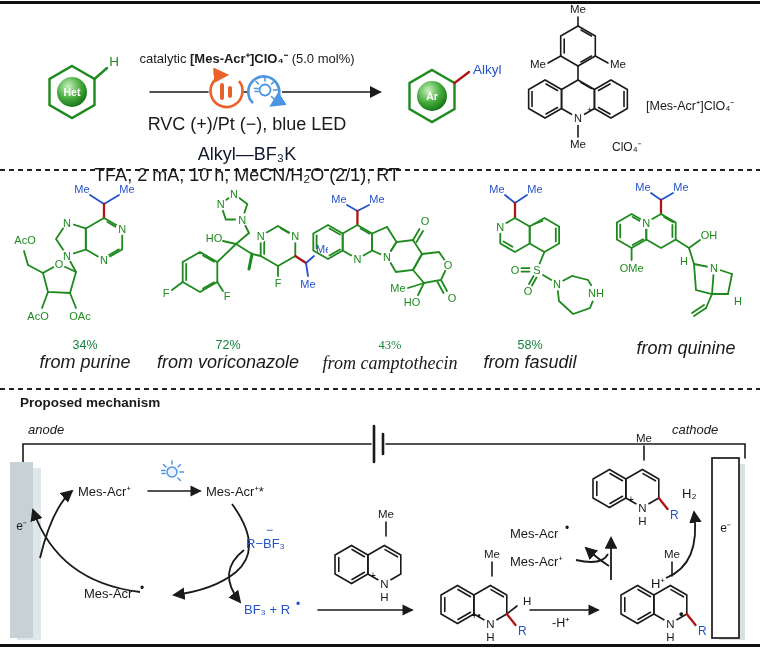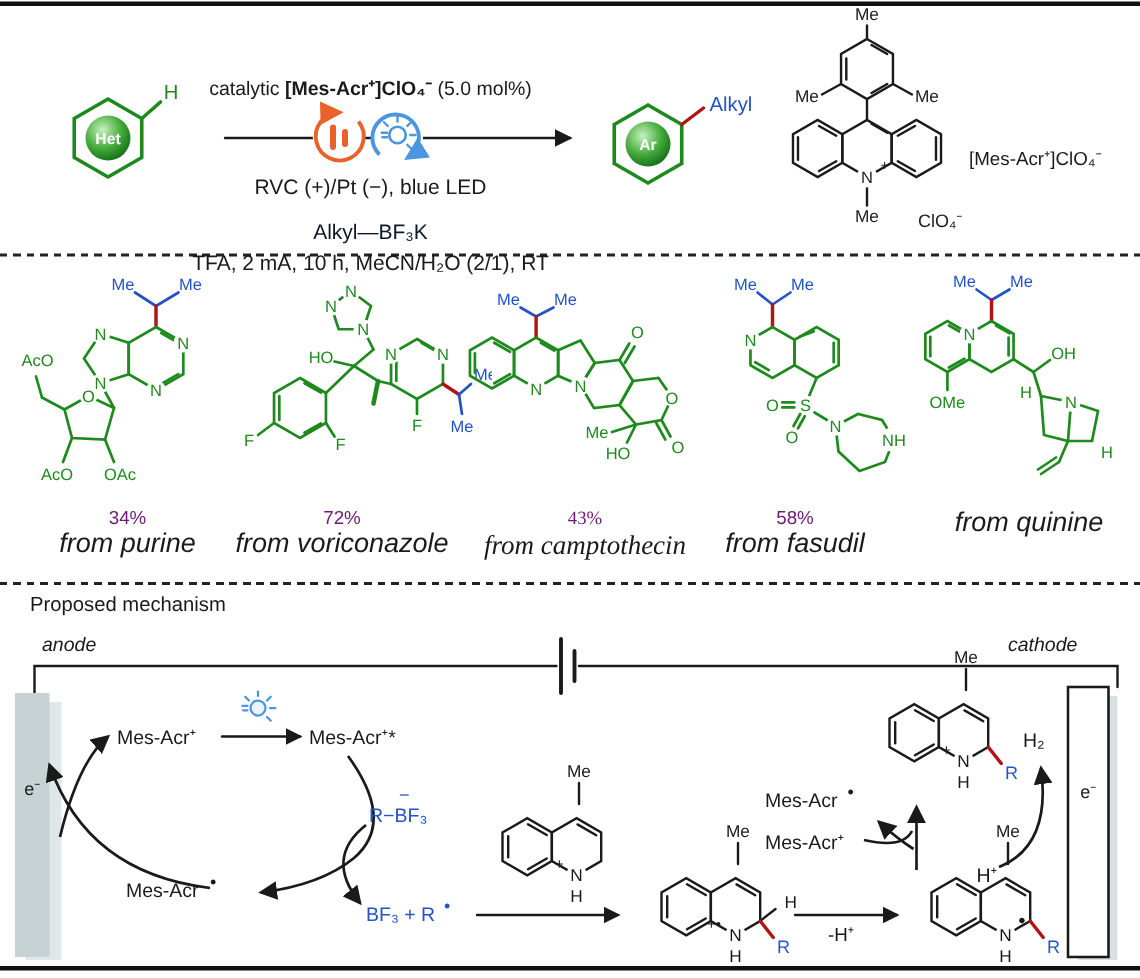--- a/index.html
+++ b/index.html
@@ -3,23 +3,23 @@
 <meta charset="utf-8">
 <style>
   html,body{margin:0;padding:0;background:#fff;}
   #fig{position:relative;width:760px;height:652px;background:#fff;overflow:hidden;
        font-family:"Liberation Sans",sans-serif;color:#1a1a1a;}
   .abs{position:absolute;}
   .rule{position:absolute;left:0;width:760px;height:3px;background:#111;}
   .dashline{position:absolute;left:0;width:760px;height:2px;
     background:repeating-linear-gradient(90deg,#222 0 5px,transparent 5px 9px);}
   .ctr{text-align:center;}
-  .cond{font-size:14px;line-height:15px;}
+  .cond{font-size:18px;line-height:15px;}
   .blue{color:#0f172a;}
-  .yld{font-size:12.5px;color:#701a75;}
+  .yld{font-size:12.5px;color:#15803d;}
   .src{font-size:18px;font-style:italic;}
   
   .bk{stroke:#1a1a1a;stroke-width:1.6;fill:none;stroke-linecap:round;}
   .gr{stroke:#1e8a1e;stroke-width:1.8;fill:none;stroke-linecap:round;}
   .grF{stroke:#1e8a1e;stroke-width:2.4;fill:none;stroke-linecap:round;}
   .bl{stroke:#2453c9;stroke-width:1.8;fill:none;stroke-linecap:round;}
   .rd{stroke:#b01414;stroke-width:2.3;fill:none;stroke-linecap:round;}
   .wc{fill:#fff;stroke:none;}
   text{font-family:"Liberation Sans",sans-serif;}
   .t{fill:#1a1a1a;} .tg{fill:#1e8a1e;} .tb{fill:#2453c9;} .tw{fill:#fff;font-weight:bold;}
@@ -332,21 +332,21 @@
     <div class="src">from camptothecin</div>
   </div>
   <div class="abs ctr" style="left:455px;top:338px;width:150px;">
     <div class="yld">58%</div>
     <div class="src">from fasudil</div>
   </div>
   <div class="abs ctr" style="left:611px;top:338px;width:150px;">
     <div class="src">from quinine</div>
   </div>
 
-  <div class="abs" style="left:20px;top:395px;font-size:13.5px;font-weight:normal;">Proposed mechanism</div>
+  <div class="abs" style="left:20px;top:395px;font-size:13.5px;font-weight:bold;">Proposed mechanism</div>
 
   <svg class="abs" style="left:0;top:418px;" width="760" height="234" viewBox="0 0 760 234">
     <defs>
       <marker id="mk2" viewBox="0 0 10 10" refX="8.5" refY="5" markerWidth="7" markerHeight="7" orient="auto-start-reverse">
         <path d="M0,0L10,5L0,10z" fill="#1a1a1a"></path>
         </marker>
       <g id="qskel">
         <line x1="64" y1="20" x2="64" y2="34"></line>
         <polygon points="45.9,53 45.9,72 29.5,81.5 13,72 13,53 29.5,43.5" fill="none"></polygon>
         <polygon points="78.8,53 78.8,72 62.4,81.5 45.9,72 45.9,53 62.4,43.5" fill="none"></polygon>

